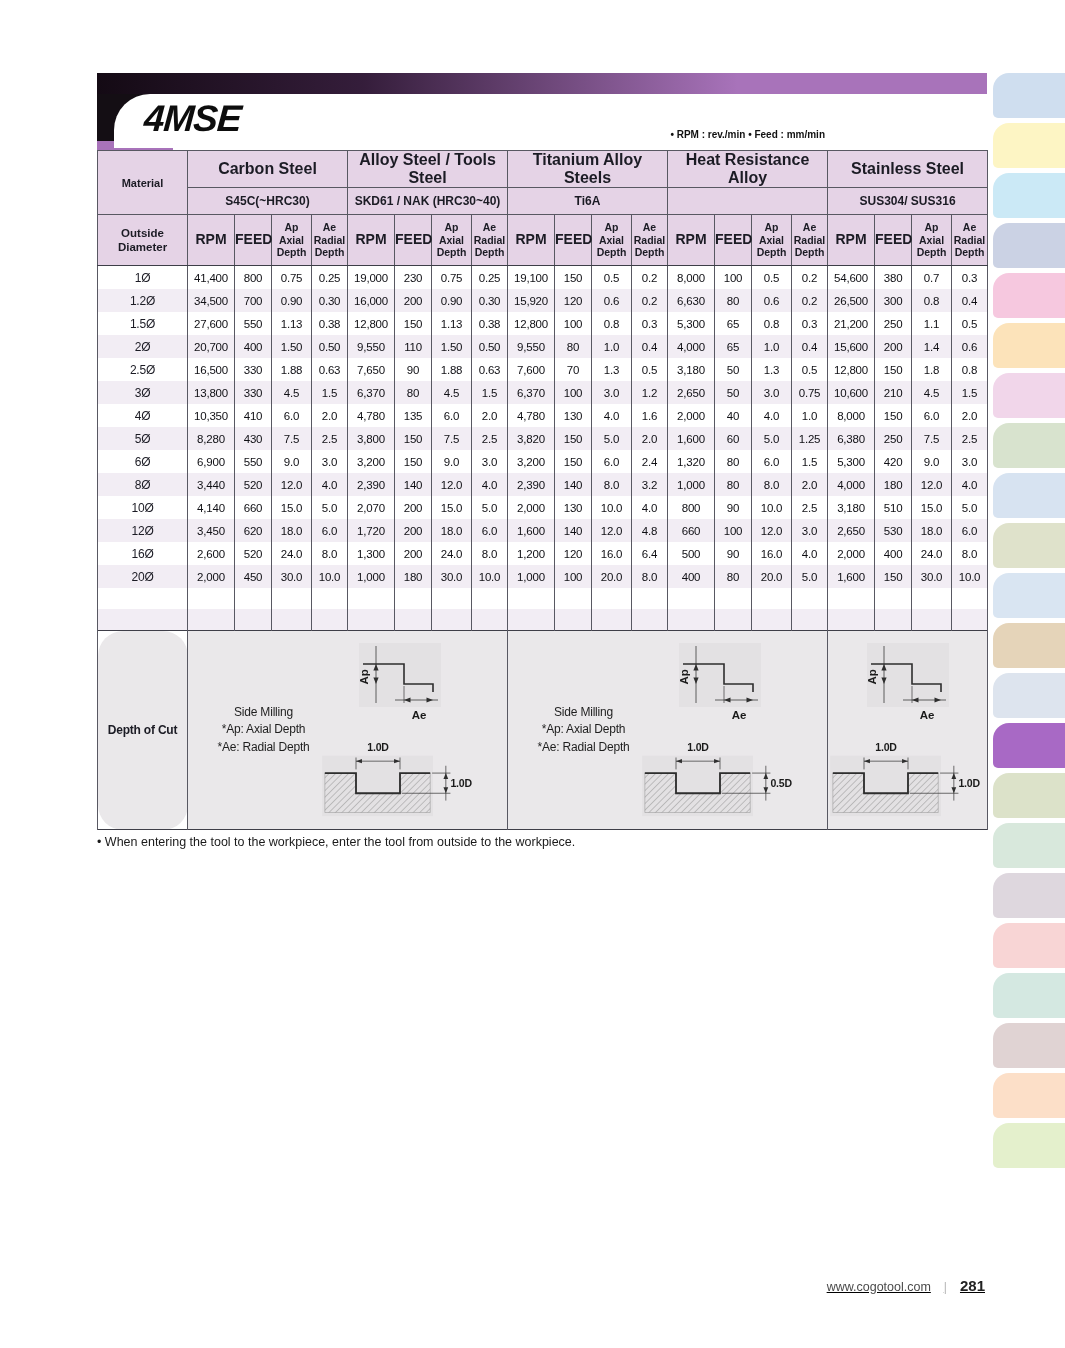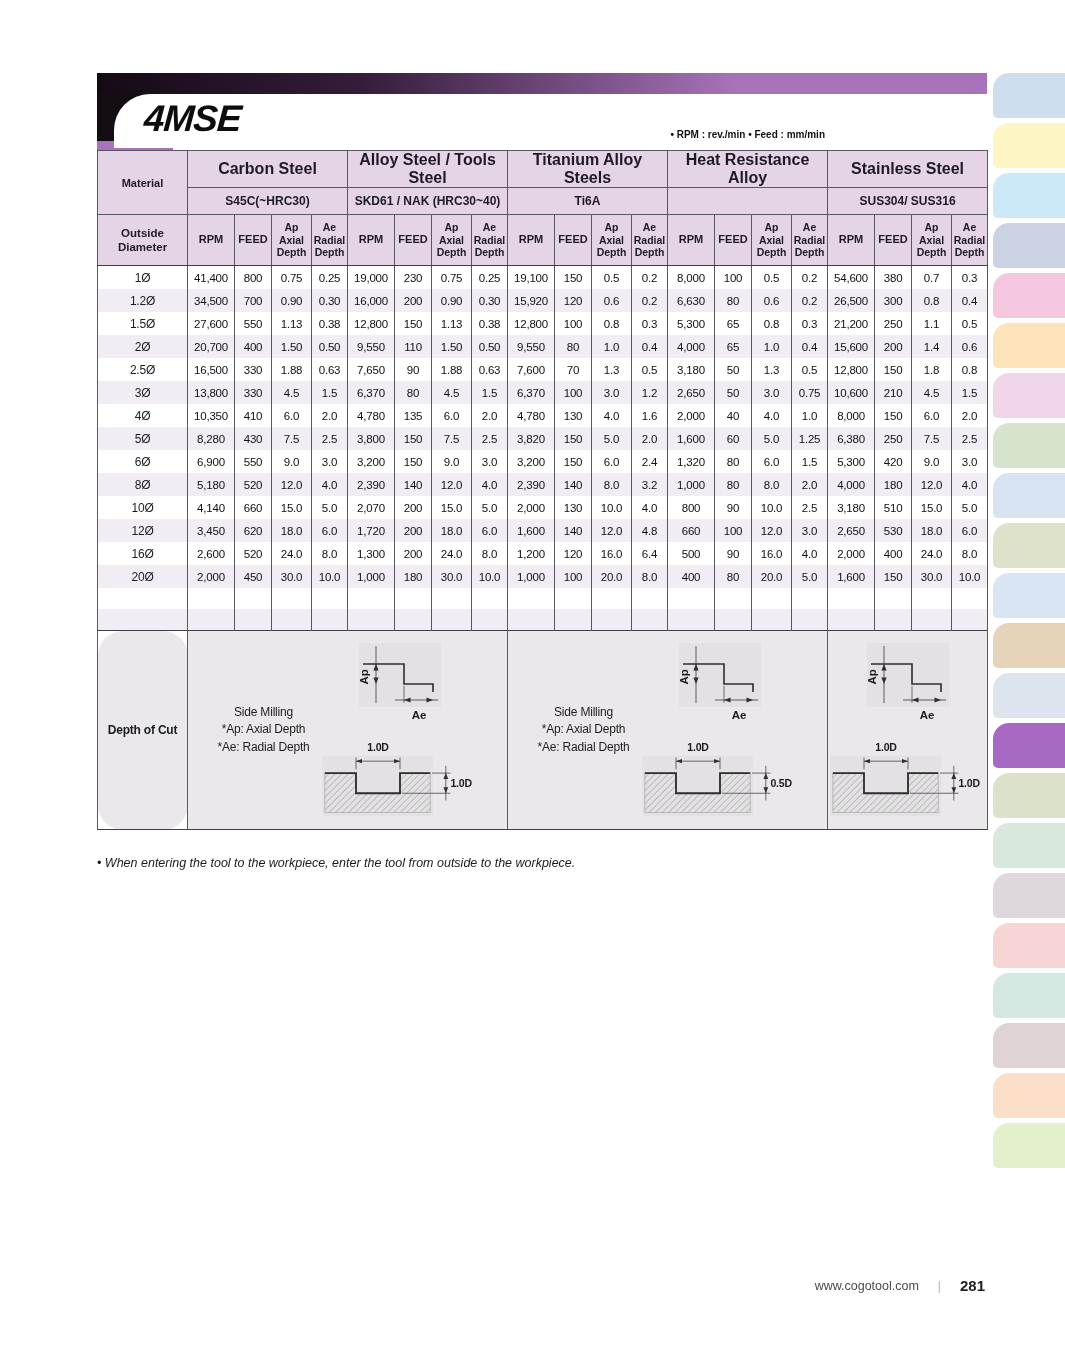--- a/index.html
+++ b/index.html
@@ -32,21 +32,21 @@
     border:1.6px solid #3e3e48;
   }
   .cut-table th {
     background:#e5d3e6; color:#1b1b24; border:1px solid #585862;
     font-weight:700; padding:0; text-align:center; vertical-align:middle;
   }
   .cut-table .gh    { font-size:16px; height:32px; }
   .cut-table .grade { font-size:12px;   height:26px; }
   .cut-table .mat   { font-size:11px; }
   .cut-table .colhead { font-size:10.5px; height:50px; line-height:1.22; white-space:pre-line; font-weight:700; }
-  .cut-table .rpmfeed { font-size:11px; }
+  .cut-table .rpmfeed { font-size:14px; }
   .cut-table .dia-head { font-size:11.5px; white-space:pre-line; }
   .cut-table tr.hdr3 th { border-bottom:1.6px solid #3e3e48; }
 
   .cut-table td {
     text-align:center; vertical-align:middle; padding:0;
     font-size:11.5px; color:#0f0f14; height:23px;
     border-left:1px solid #585862; border-right:1px solid #585862;
     border-top:0; border-bottom:0; background:#ffffff;
     letter-spacing:-0.2px;
   }
@@ -59,24 +59,24 @@
   .cut-table tr.doc-row td {
     border-top:1.6px solid #3e3e48; background:#eae8ea; height:198px;
   }
   .cut-table td.doc-label { font-weight:700; font-size:12px; color:#1b1b24;border-radius:25px; }
   .panel-flex { display:flex; align-items:center; justify-content:center; gap:12px; }
   .sm-text { font-size:12px; color:#1e1e1e; text-align:center; line-height:1.42; }
   .diagrams { display:flex; flex-direction:column; align-items:center; gap:6px; }
   .diagrams svg { display:block; }
 
   
-  .notes { position:absolute; left:97px; top:852px; font-size:12.5px; color:#1a1a1a; line-height:22px;font-style:italic; }
+  .notes { position:absolute; left:97px; top:831px; font-size:12.5px; color:#1a1a1a; line-height:22px; }
   .footer {
     position:absolute; left:97px; top:1277px; width:888px;
-    display:flex; justify-content:flex-end; align-items:center; gap:19px;
+    display:flex; justify-content:flex-end; align-items:flex-end; gap:13px;text-decoration:underline;
   }
   .footer .site { font-size:12.5px; color:#4a4a4a; }
   .footer .divider { color:#b5b5b5; font-size:12px; }
   .footer .page-num { font-size:15px; font-weight:700; color:#222222; }
 
   
   .tab-strip { position:absolute; top:73px; right:0; width:72px; display:flex; flex-direction:column; gap:5px; }
   .side-tab { height:45px; border-radius:16px 0 0 5px; }
 </style>
 </head>
@@ -382,21 +382,21 @@
           <td>80</td>
           <td>6.0</td>
           <td>1.5</td>
           <td class="gs">5,300</td>
           <td>420</td>
           <td>9.0</td>
           <td>3.0</td>
         </tr>
         <tr class="stripe">
           <td class="dia">8Ø</td>
-          <td class="gs">5,180</td>
+          <td class="gs">3,440</td>
           <td>520</td>
           <td>12.0</td>
           <td>4.0</td>
           <td class="gs">2,390</td>
           <td>140</td>
           <td>12.0</td>
           <td>4.0</td>
           <td class="gs">2,390</td>
           <td>140</td>
           <td>8.0</td>

